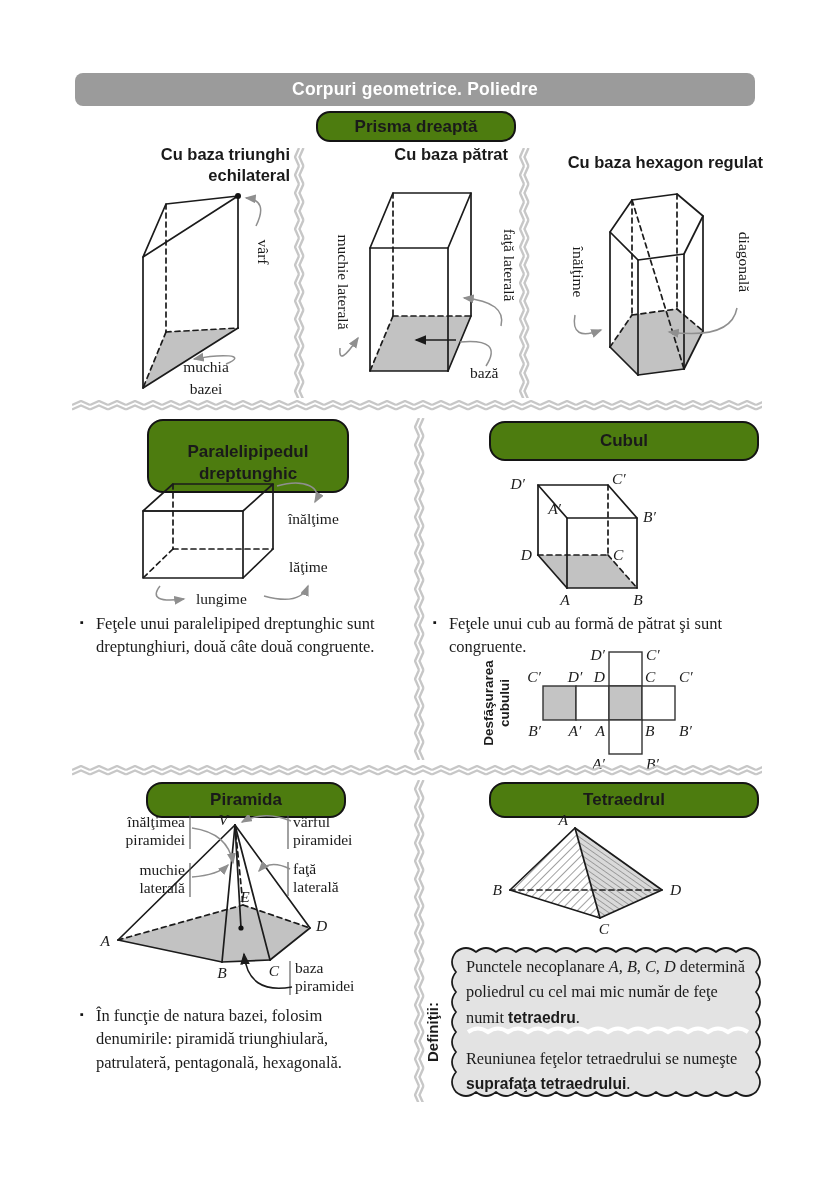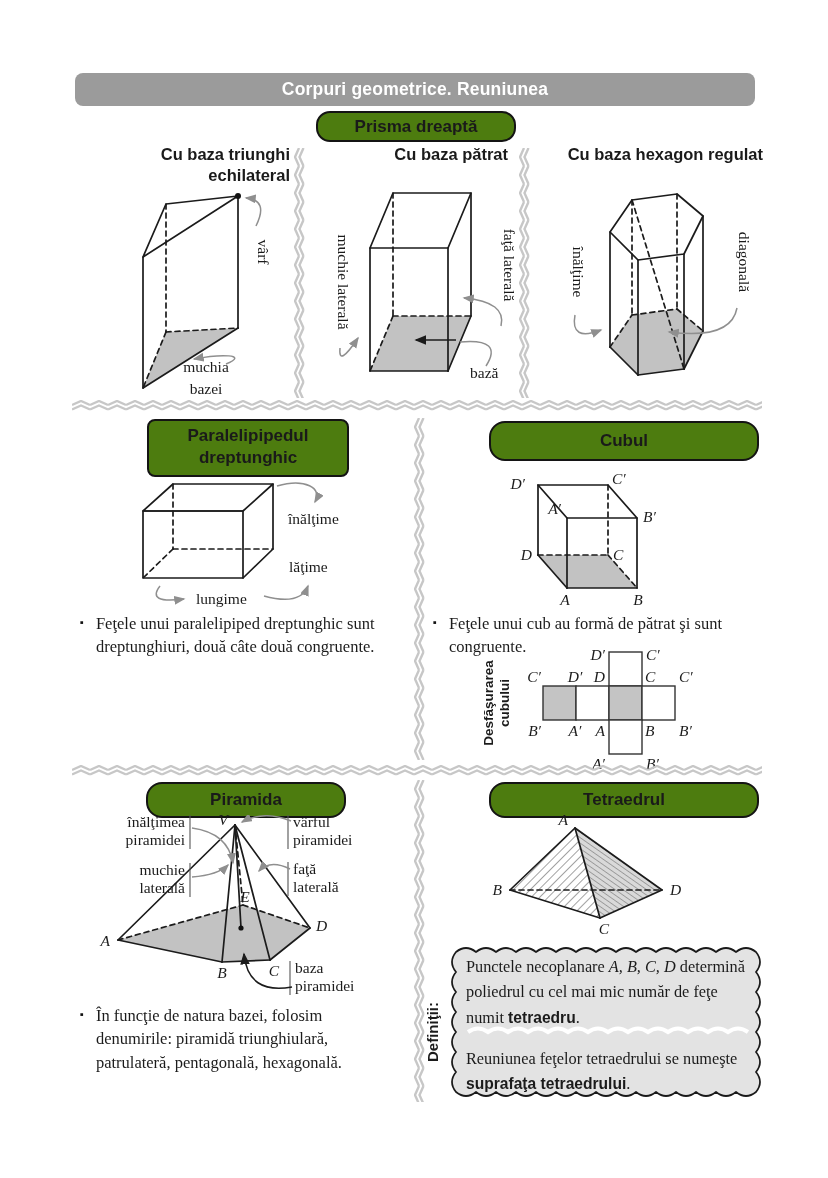--- a/index.html
+++ b/index.html
@@ -52,30 +52,30 @@
       </pattern>
       <marker id="ahg" markerWidth="9" markerHeight="8" refX="6.5" refY="3" orient="auto">
           <path d="M0 0 L7.5 3 L0 6 Z" fill="#8f8f8f"></path>
         </marker>
       <marker id="ahb" markerWidth="9" markerHeight="8" refX="6.5" refY="3" orient="auto">
           <path d="M0 0 L7.5 3 L0 6 Z" fill="#1b1b1b"></path>
         </marker>
     </defs>
   </svg>
 
-  <div class="abs banner">Corpuri geometrice. Reuniunea</div>
+  <div class="abs banner">Corpuri geometrice. Poliedre</div>
 
   <div class="abs pillbox" style="left:316px;top:111px;width:196px;height:27px;line-height:27px;">Prisma dreaptă</div>
 
   <div class="abs colhead" style="left:85px;top:144px;width:205px;">
     <div>Cu baza triunghi</div>
     <div>echilateral</div>
   </div>
   <div class="abs colhead" style="left:318px;top:144px;width:190px;">Cu baza pătrat</div>
-  <div class="abs colhead" style="left:525px;top:144px;width:238px;">Cu baza hexagon regulat</div>
+  <div class="abs colhead" style="left:525px;top:152px;width:238px;">Cu baza hexagon regulat</div>
 
   <svg class="abs" style="left:294px;top:148px;" width="11" height="250">
       <rect width="11" height="250" fill="url(#zzv)"></rect>
     </svg>
   <svg class="abs" style="left:519px;top:148px;" width="11" height="250">
       <rect width="11" height="250" fill="url(#zzv)"></rect>
     </svg>
 
   <svg class="abs" style="left:88px;top:172px;" width="220" height="232">
     <g>
@@ -139,21 +139,21 @@
     <text class="slab" x="38" y="102" text-anchor="middle" transform="rotate(90 38 102)">înălţime</text>
     <path class="garr" d="M40,145 Q35,172 66,160" marker-end="url(#ahg)"></path>
     <text class="slab" x="204" y="92" text-anchor="middle" transform="rotate(90 204 92)">diagonală</text>
     <path class="garr" d="M202,138 Q196,170 134,162" marker-end="url(#ahg)"></path>
   </svg>
 
   <svg class="abs" style="left:72px;top:400px;" width="690" height="11">
       <rect width="690" height="11" fill="url(#zzh)"></rect>
     </svg>
 
-  <div class="abs pillbox" style="left:147px;top:419px;width:198px;height:50px;padding-top:4px;line-height:22px;border-radius:8px;">
+  <div class="abs pillbox" style="left:147px;top:419px;width:198px;height:50px;padding-top:20px;line-height:22px;border-radius:16px;">
     <div>Paralelipipedul</div>
     <div>dreptunghic</div>
   </div>
 
   <svg class="abs" style="left:92px;top:480px;" width="335" height="134">
     <g>
       <rect class="edge" x="51" y="31" width="100" height="67" fill="none"></rect>
       <polygon class="edge" points="51,31 81,4 181,4 151,31" fill="none"></polygon>
       <polyline class="edge" points="181,4 181,69 151,98" fill="none"></polyline>
       <line class="edge dash" x1="81" y1="4" x2="81" y2="69"></line>

